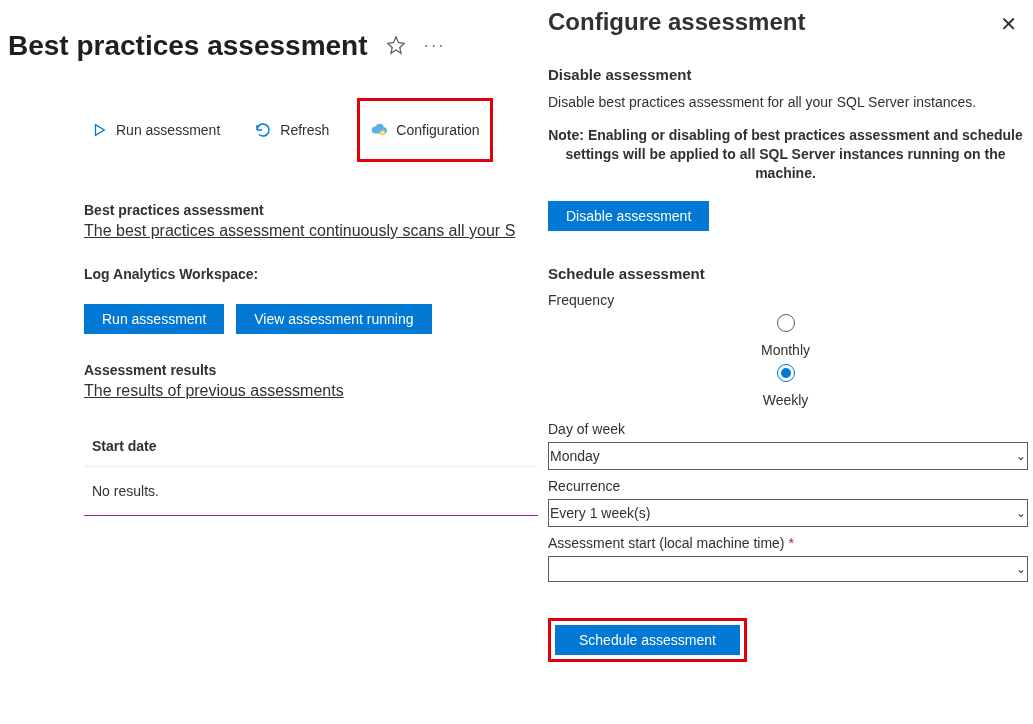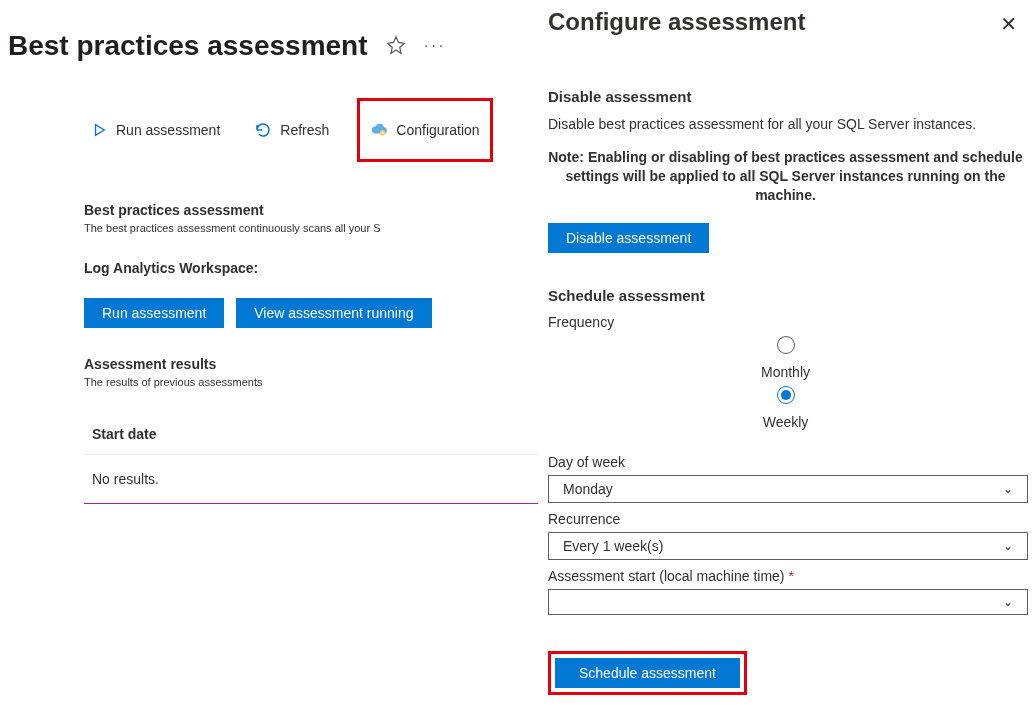--- a/index.html
+++ b/index.html
@@ -58,23 +58,24 @@
   }
   .content-block {
     padding: 40px 0 0 84px;
   }
   .section-heading {
     font-weight: 600;
     font-size: 14px;
     margin-bottom: 4px;
   }
   .section-text {
-    font-size: 11px;
+    font-size: 16px;
     color: #323130;
     margin-bottom: 26px;
+    text-decoration: underline;
   }
   .btn-primary {
     background: #0078d4;
     color: #fff;
     border: none;
     padding: 7px 18px;
     font-size: 14px;
     cursor: pointer;
   }
   .btn-row { display: flex; gap: 12px; margin-bottom: 28px; }
@@ -93,21 +94,21 @@
     right: 0; top: 0;
     width: 495px;
     height: 724px;
     background: #fff;
     padding: 8px 10px 12px 10px;
   }
   .panel-title-row {
     display: flex;
     align-items: flex-start;
     justify-content: space-between;
-    margin-bottom: 52px;
+    margin-bottom: 30px;
   }
   .panel-title {
     font-size: 24px;
     font-weight: 600;
   }
   .close-x {
     font-size: 20px;
     cursor: pointer;
     color: #323130;
     margin-top: 4px;
@@ -123,21 +124,21 @@
   .radio-outer {
     width: 18px; height: 18px; border-radius: 50%;
     border: 1px solid #605e5c; display: flex; align-items: center; justify-content: center;
   }
   .radio-outer.selected { border-color: #0078d4; }
   .radio-inner {
     width: 10px; height: 10px; border-radius: 50%; background: #0078d4;
   }
   .select-box {
     display: flex; align-items: center; justify-content: space-between;
-    border: 1px solid #605e5c; padding: 5px 14px; width: 480px;
+    border: 1px solid #605e5c; padding: 5px 1px; width: 480px;
     font-size: 14px; cursor: pointer;
     margin-bottom: 8px;
     gap: 24px;
   }
   .chevron { font-size: 12px; color: #323130; }
   .required { color: #a4262c; }
   .schedule-btn-wrap {
     margin-top: 28px;
     display: inline-block;
     border: 3px solid #e3000b;
@@ -230,21 +231,21 @@
     <span class="radio-outer"></span>
     <span>Monthly</span>
   </div>
   <div class="radio-row">
     <span class="radio-outer selected">
         <span class="radio-inner"></span>
       </span>
     <span>Weekly</span>
   </div>
 
-  <div class="field-label" style="margin-top:24px">Day of week</div>
+  <div class="field-label" style="margin-top:13px">Day of week</div>
   <div class="select-box">
     <span>Monday</span>
     <span class="chevron">⌄</span>
   </div>
 
   <div class="field-label">Recurrence</div>
   <div class="select-box">
     <span>Every 1 week(s)</span>
     <span class="chevron">⌄</span>
   </div>

